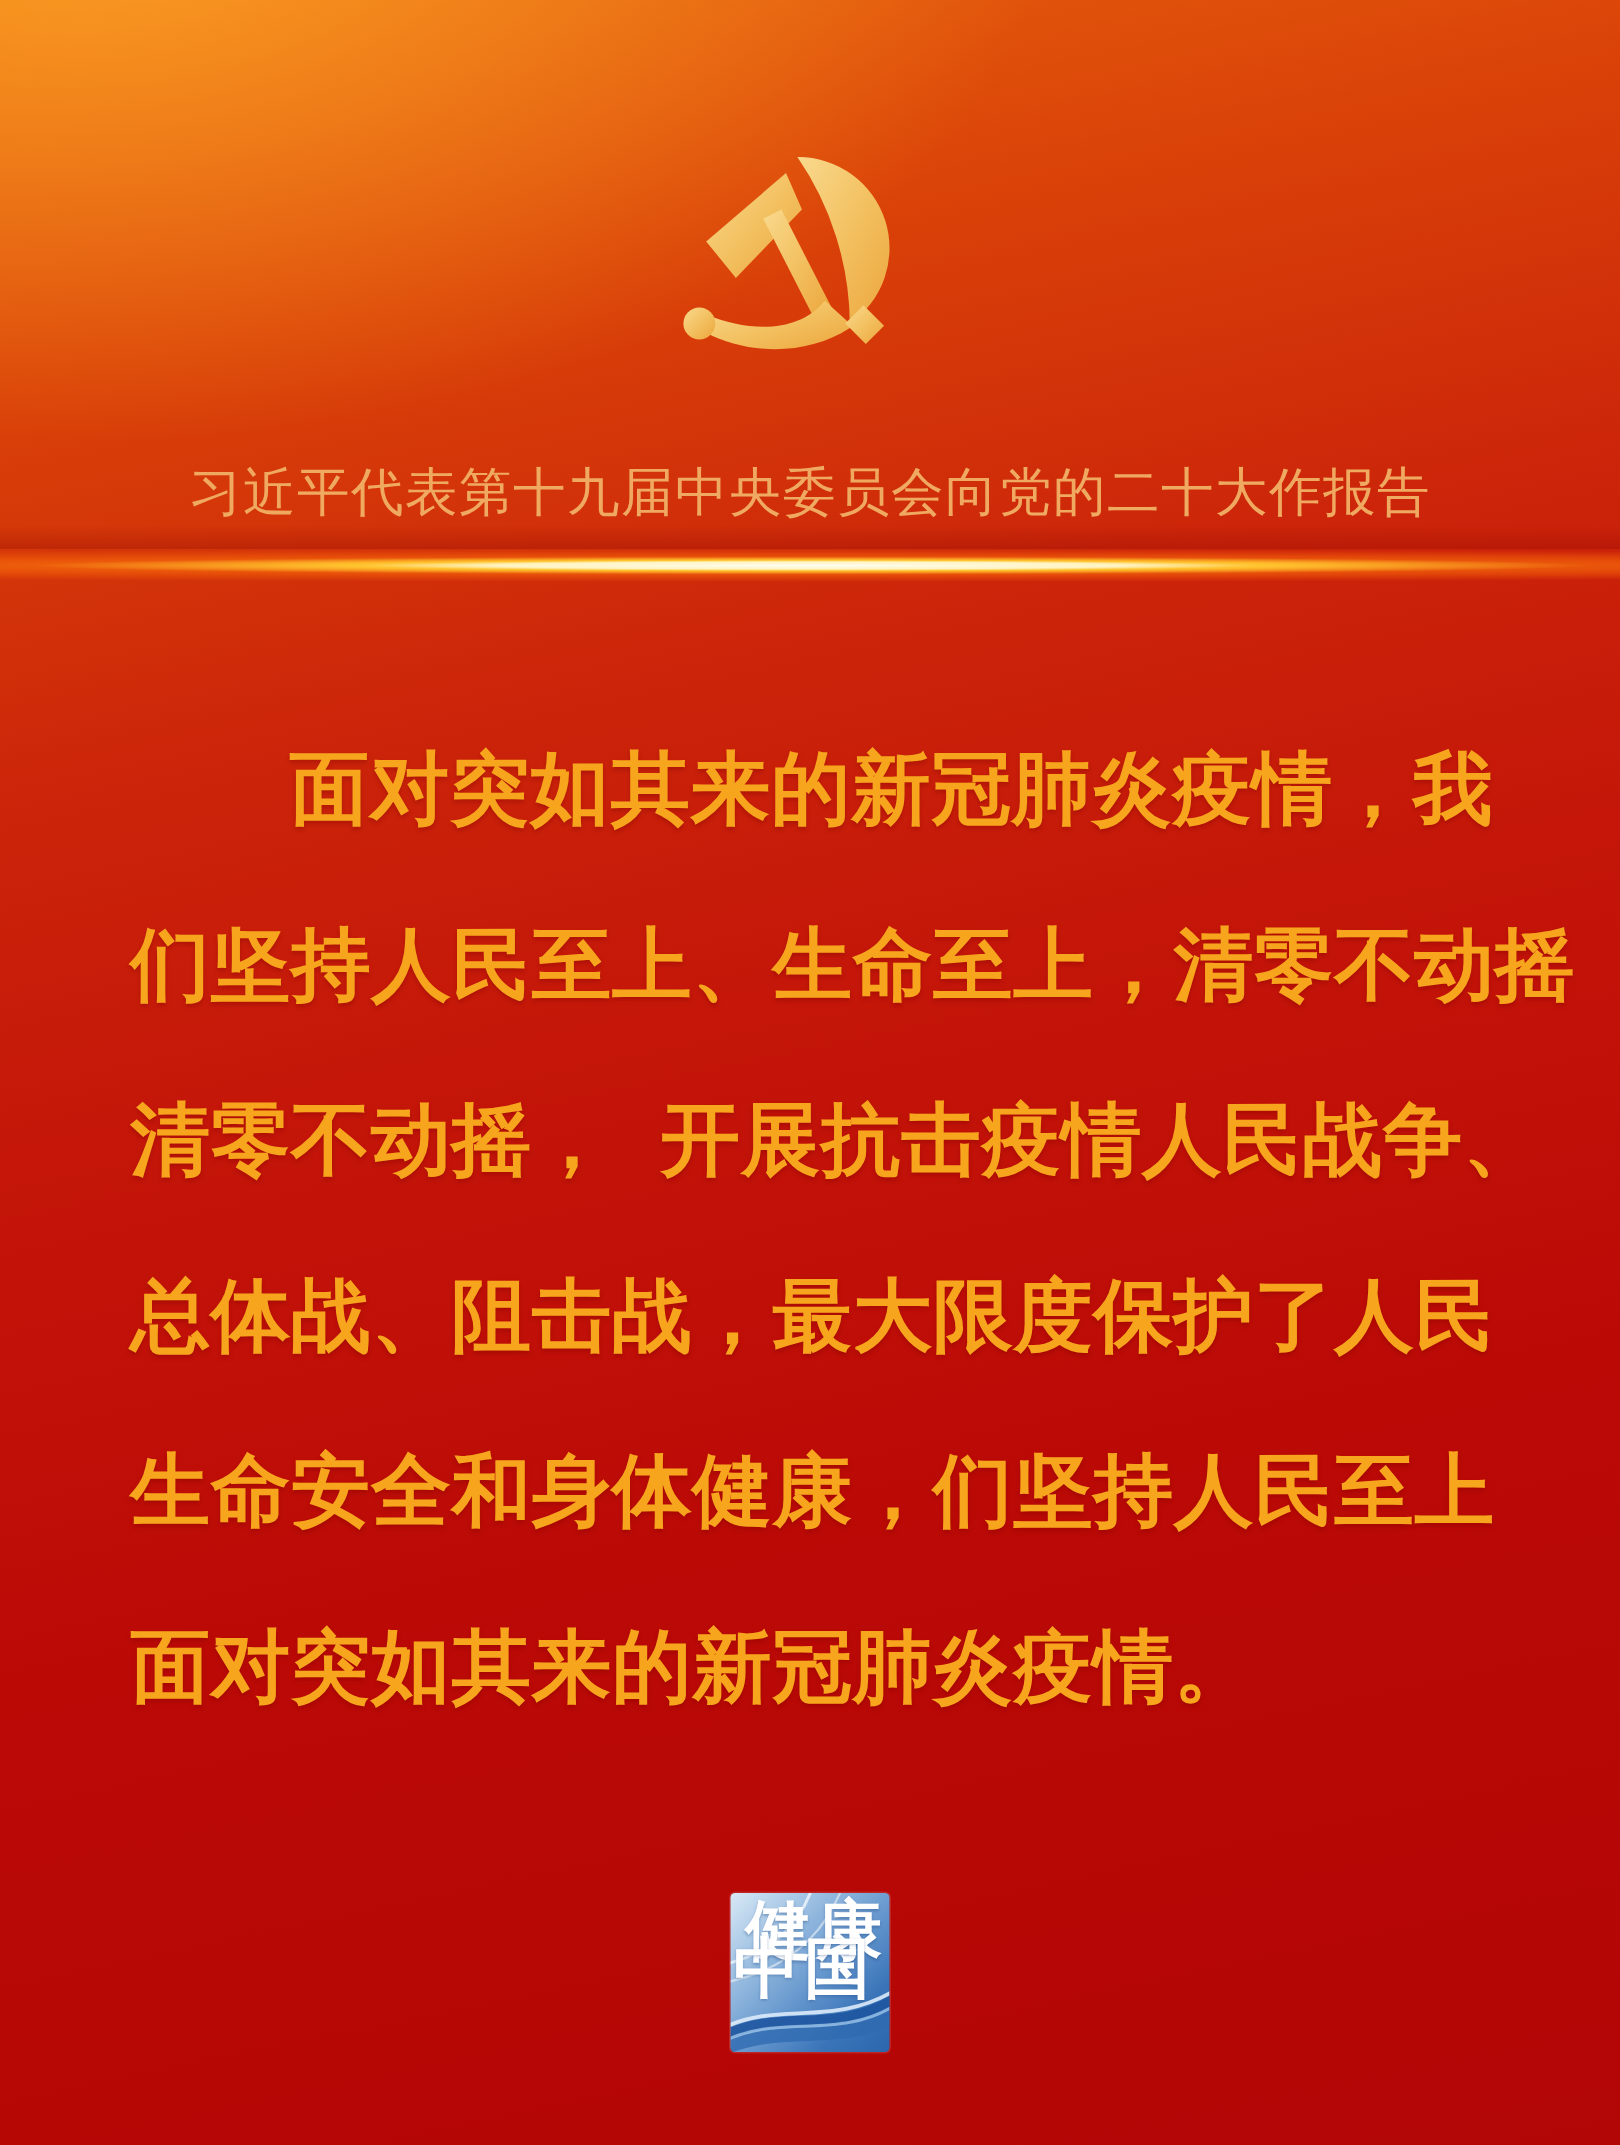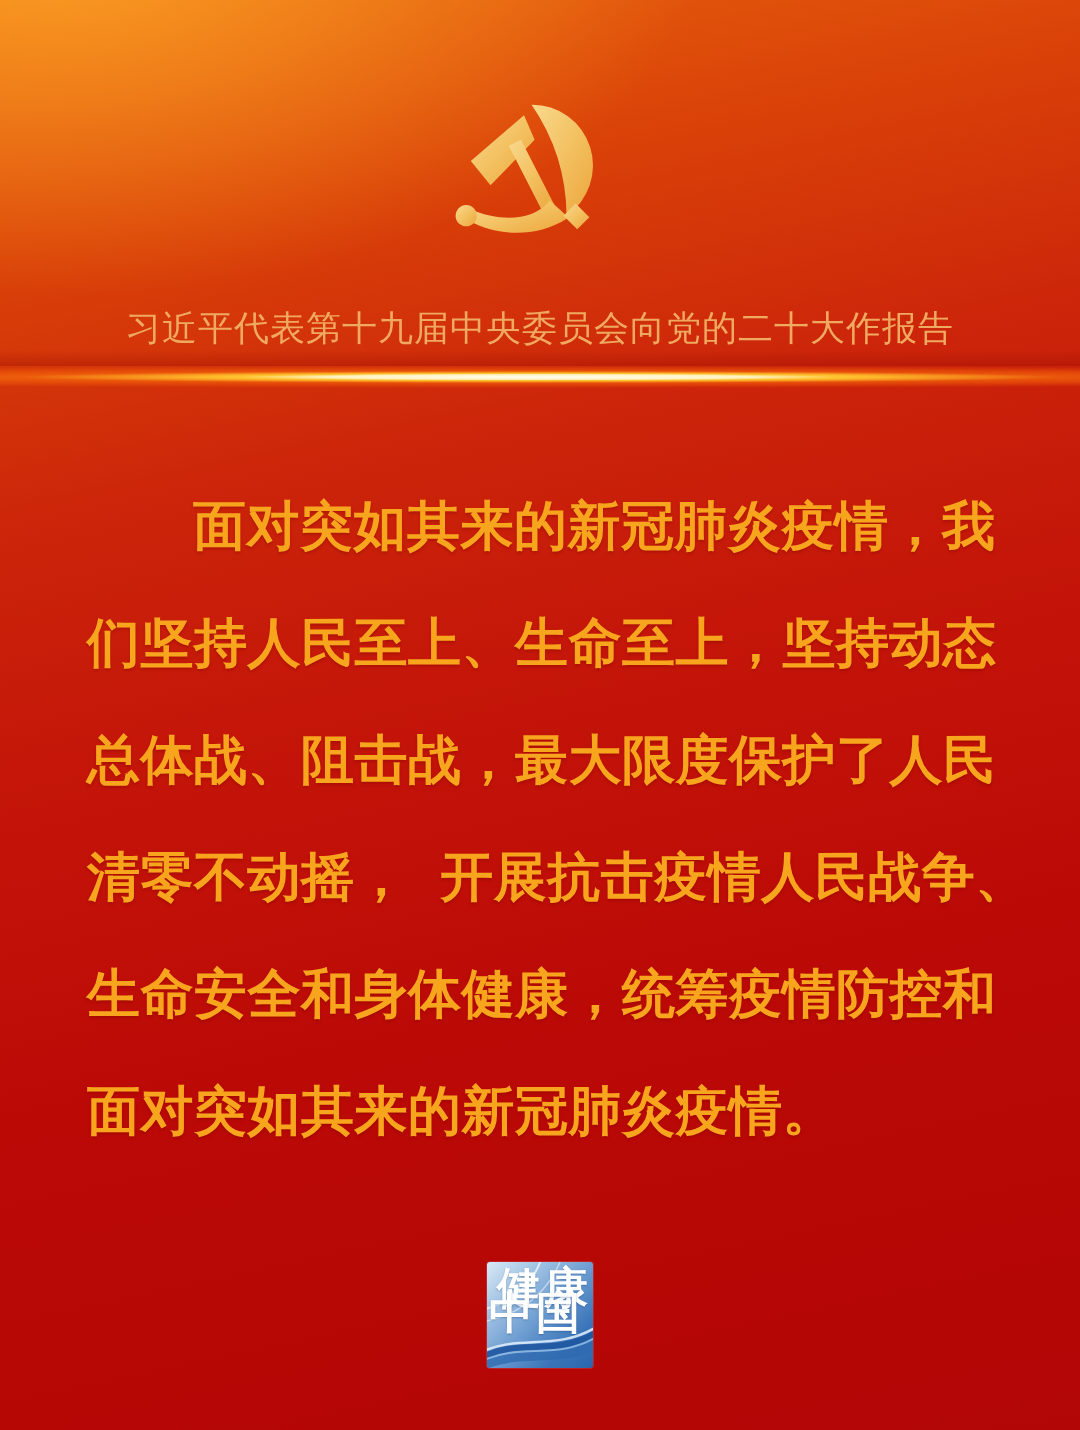--- a/index.html
+++ b/index.html
@@ -89,24 +89,24 @@
       </g>
     </svg>
   </div>
 
   <div class="title">习近平代表第十九届中央委员会向党的二十大作报告</div>
 
   <div class="divider"></div>
 
   <div class="quote">
     <div class="line indent">面对突如其来的新冠肺炎疫情，我</div>
-    <div class="line">们坚持人民至上、生命至上，坚持动态</div>
+    <div class="line">们坚持人民至上、生命至上，清零不动摇</div>
+    <div class="line">清零不动摇， 开展抗击疫情人民战争、</div>
     <div class="line">总体战、阻击战，最大限度保护了人民</div>
-    <div class="line">清零不动摇， 开展抗击疫情人民战争、</div>
-    <div class="line">生命安全和身体健康，统筹疫情防控和</div>
+    <div class="line">生命安全和身体健康，们坚持人民至上</div>
     <div class="line">面对突如其来的新冠肺炎疫情。</div>
   </div>
 
   <div class="logo">
     <svg viewBox="0 0 106 106">
       <path d="M55,-5 C45,25 25,40 -5,48" fill="none" stroke="#eaf3fb" stroke-width="2" opacity="0.85"></path>
       <path d="M75,-5 C62,30 35,52 -5,60" fill="none" stroke="#ffffff" stroke-width="1.5" opacity="0.5"></path>
       <path d="M-5,90 C30,72 70,90 111,64" fill="none" stroke="#dbeafa" stroke-width="2.5" opacity="0.9"></path>
       <path d="M-5,96 C30,76 70,96 111,70" fill="none" stroke="#1e55a0" stroke-width="7" opacity="0.9"></path>
       <path d="M-5,104 C35,86 75,103 111,81" fill="none" stroke="#2f6ab0" stroke-width="9" opacity="0.8"></path>

